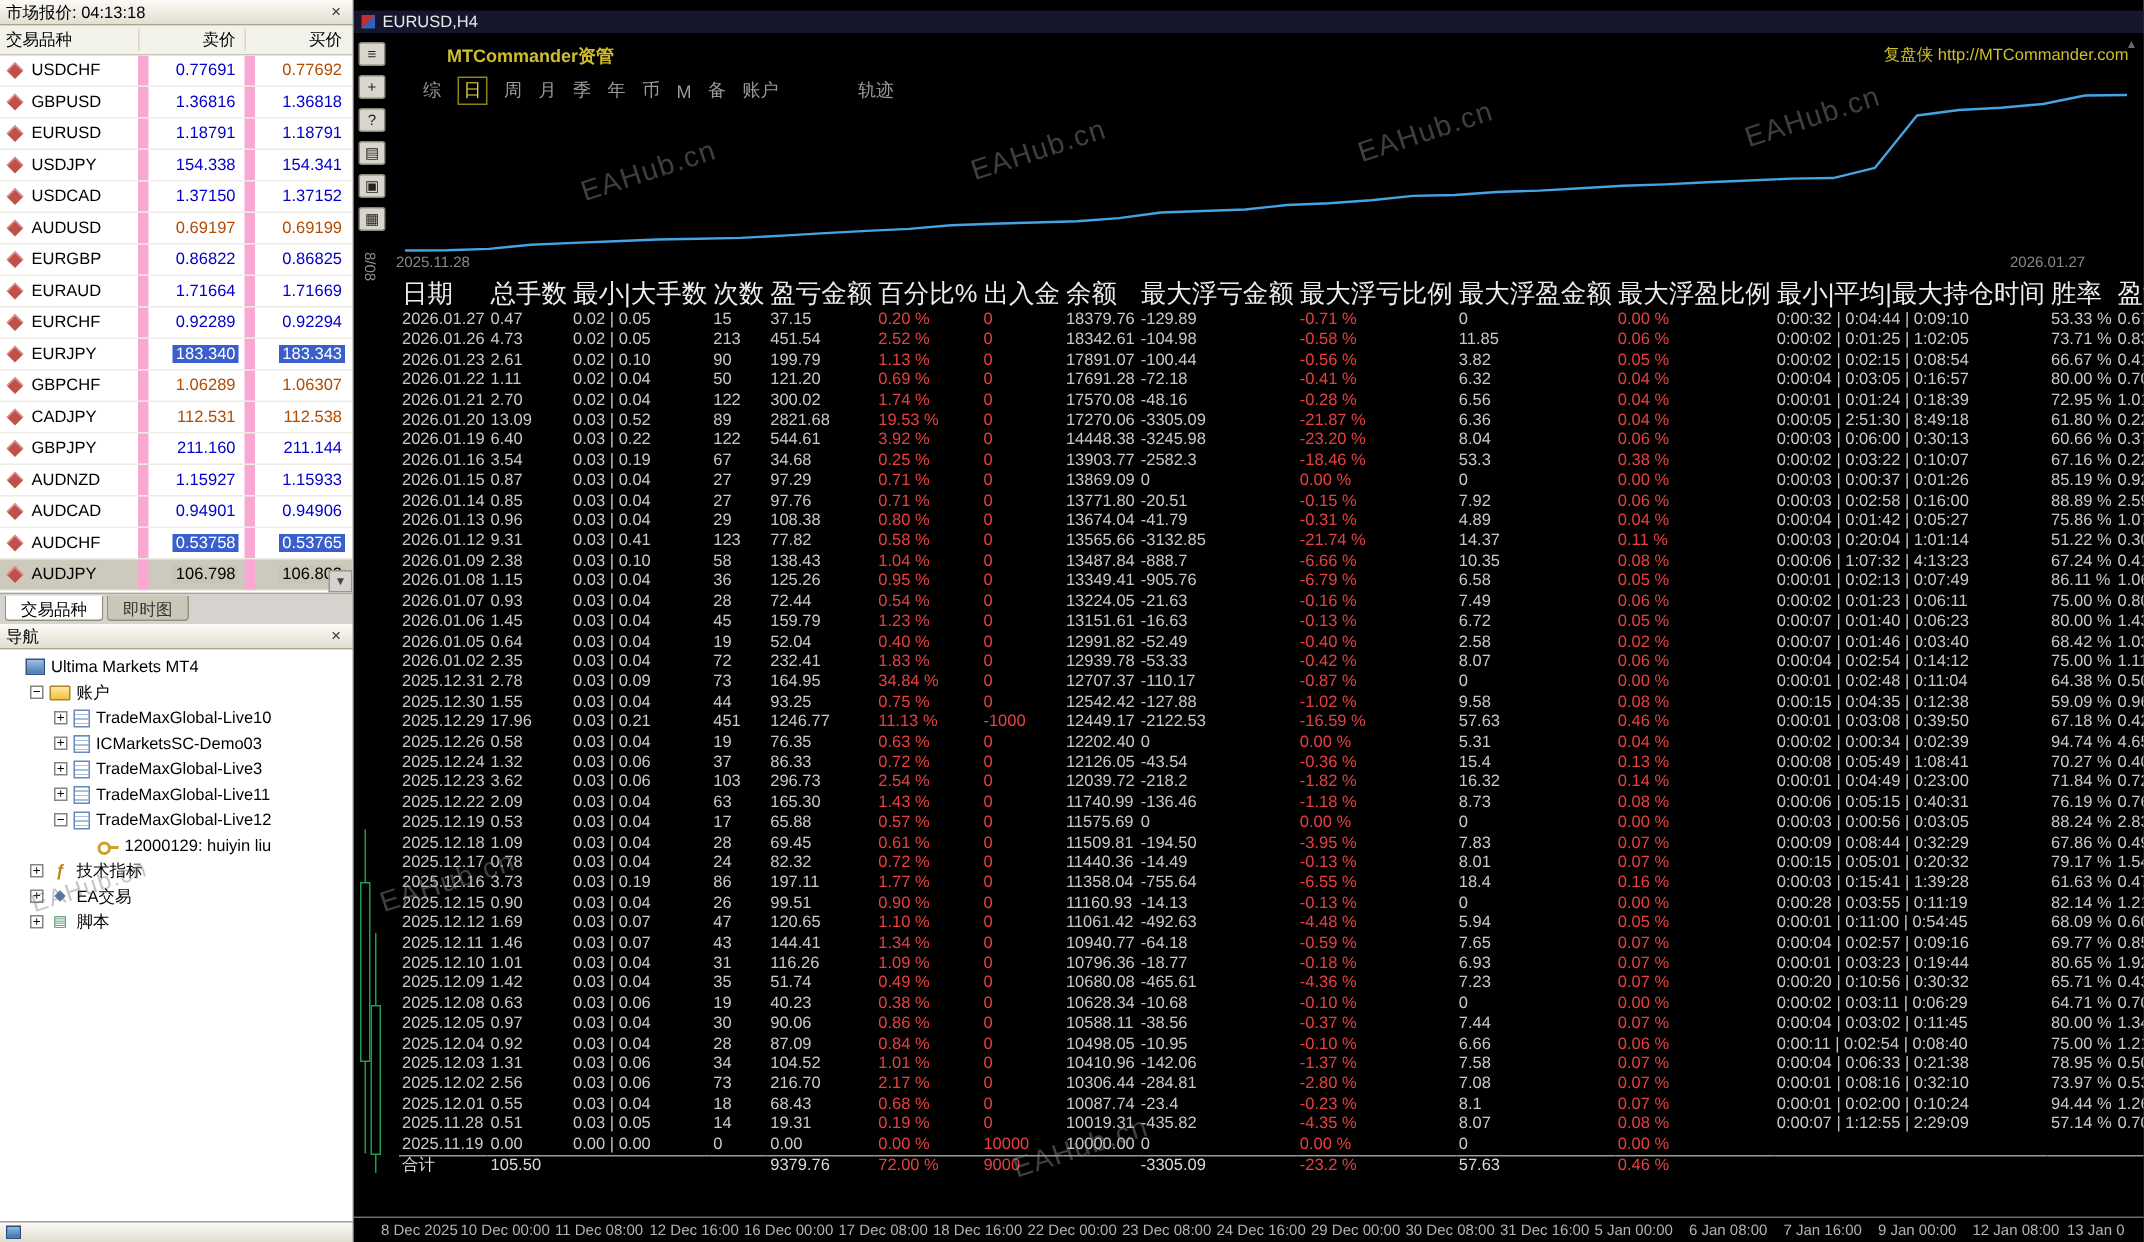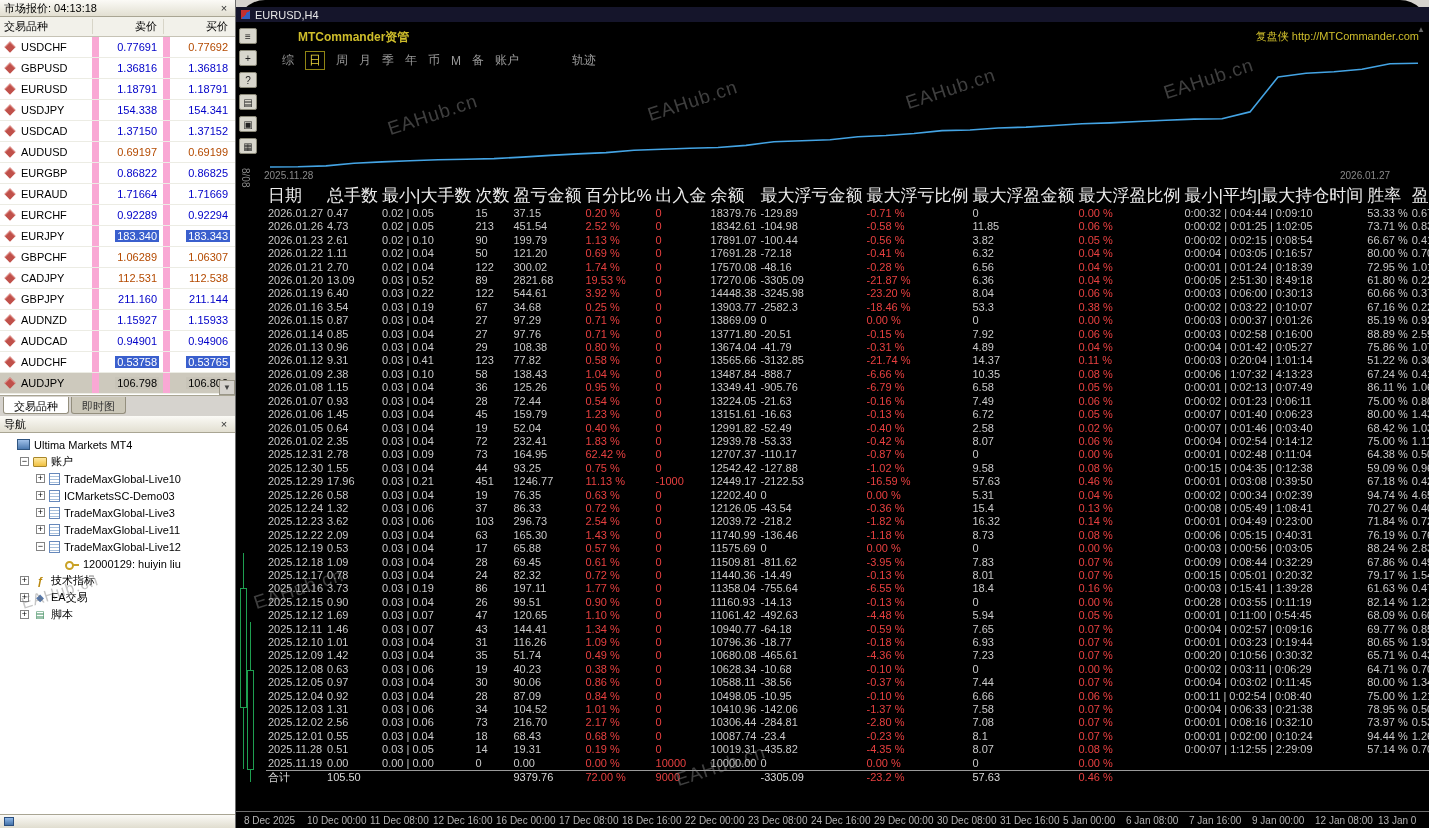--- a/index.html
+++ b/index.html
@@ -43,21 +43,21 @@
 .ni-account{background:repeating-linear-gradient(#fff 0 2px,#A8C0DC 2px 3px);border:1px solid #6688BB;width:11px;height:12px;}
 .ni-key::before{content:"";position:absolute;left:0;top:3px;width:5px;height:5px;border:2px solid #C9A227;border-radius:50%;}
 .ni-key::after{content:"";position:absolute;left:8px;top:6px;width:6px;height:2px;background:#C9A227;}
 .ni-indicator{color:#B8860B;font-weight:bold;font-style:italic;}
 .ni-ea{color:#5577AA;font-size:10px;}
 .ni-script{color:#3A8A5A;font-size:10px;}
 #bottom-sliver{position:absolute;bottom:0;left:0;width:235px;height:14px;background:linear-gradient(#FBFAF6,#E0DDCF);border-top:1px solid #A9A593;display:flex;align-items:center;padding:0 4px;}
 .sliver-ico{width:10px;height:9px;background:linear-gradient(#8FB8E8,#4472A8);border:1px solid #2B4E7E;}
 
 
-#main{position:absolute;left:236px;top:0;width:1193px;height:828px;background:#000;border-radius:29px;}
+#main{position:absolute;left:236px;top:0;width:1193px;height:828px;background:#000;}
 #chart-titlebar{position:absolute;top:7px;left:0;width:100%;height:15px;background:#15152B;display:flex;align-items:center;padding:0 5px;gap:5px;}
 .ct-icon{width:9px;height:9px;background:linear-gradient(135deg,#C03030 50%,#3060C0 50%);flex:none;}
 .ct-text{color:#E8E8E8;font-size:11px;}
 #chart{position:absolute;top:22px;left:0;width:1193px;height:789px;background:#000;overflow:hidden;}
 #curve-svg{position:absolute;left:0;top:0;}
 #curve-line{fill:none;stroke:#44A4E4;stroke-width:1.6;stroke-linejoin:round;}
 .toolbar{position:absolute;left:3px;top:6px;display:flex;flex-direction:column;gap:6px;}
 .tool-btn{width:18px;height:16px;background:#D8D6CC;border:1px solid #8A8878;font-size:10px;display:flex;align-items:center;justify-content:center;color:#222;border-radius:2px;}
 .cmdr-title{position:absolute;left:62px;top:7px;color:#CFBE2B;font-size:12px;font-weight:bold;}
 .cmdr-brand{position:absolute;right:10px;top:7px;color:#CFBE2B;font-size:11px;}
@@ -771,21 +771,21 @@
             <td>0:00:04 | 0:02:54 | 0:14:12</td>
             <td>75.00 %</td>
             <td>1.11</td>
           </tr>
           <tr>
             <td>2025.12.31</td>
             <td>2.78</td>
             <td>0.03 | 0.09</td>
             <td>73</td>
             <td>164.95</td>
-            <td class="red">62.42 %</td>
+            <td class="red">34.84 %</td>
             <td class="red">0</td>
             <td>12707.37</td>
             <td>-110.17</td>
             <td class="red">-0.87 %</td>
             <td>0</td>
             <td class="red">0.00 %</td>
             <td>0:00:01 | 0:02:48 | 0:11:04</td>
             <td>64.38 %</td>
             <td>0.50</td>
           </tr>
@@ -910,21 +910,21 @@
           </tr>
           <tr>
             <td>2025.12.18</td>
             <td>1.09</td>
             <td>0.03 | 0.04</td>
             <td>28</td>
             <td>69.45</td>
             <td class="red">0.61 %</td>
             <td class="red">0</td>
             <td>11509.81</td>
-            <td>-811.62</td>
+            <td>-194.50</td>
             <td class="red">-3.95 %</td>
             <td>7.83</td>
             <td class="red">0.07 %</td>
             <td>0:00:09 | 0:08:44 | 0:32:29</td>
             <td>67.86 %</td>
             <td>0.49</td>
           </tr>
           <tr>
             <td>2025.12.17</td>
             <td>0.78</td>
@@ -1201,21 +1201,21 @@
       </table>
   <div class="watermark" style="left: 150px; top: 82px;">EAHub.cn</div>
       <div class="watermark" style="left: 410px; top: 68px;">EAHub.cn</div>
       <div class="watermark" style="left: 668px; top: 56px;">EAHub.cn</div>
       <div class="watermark" style="left: 926px; top: 46px;">EAHub.cn</div>
       <div class="watermark" style="left: 16px; top: 556px;">EAHub.cn</div>
       <div class="watermark" style="left: 438px; top: 733px;">EAHub.cn</div>
     </div>
 
   <div id="time-axis">
-      <span class="ta-label" style="left: 8px;">8 Dec 2025</span>
+      <span class="ta-label" style="left: 18px;">8 Dec 2025</span>
       <span class="ta-label" style="left: 71px;">10 Dec 00:00</span>
       <span class="ta-label" style="left: 134px;">11 Dec 08:00</span>
       <span class="ta-label" style="left: 197px;">12 Dec 16:00</span>
       <span class="ta-label" style="left: 260px;">16 Dec 00:00</span>
       <span class="ta-label" style="left: 323px;">17 Dec 08:00</span>
       <span class="ta-label" style="left: 386px;">18 Dec 16:00</span>
       <span class="ta-label" style="left: 449px;">22 Dec 00:00</span>
       <span class="ta-label" style="left: 512px;">23 Dec 08:00</span>
       <span class="ta-label" style="left: 575px;">24 Dec 16:00</span>
       <span class="ta-label" style="left: 638px;">29 Dec 00:00</span>

